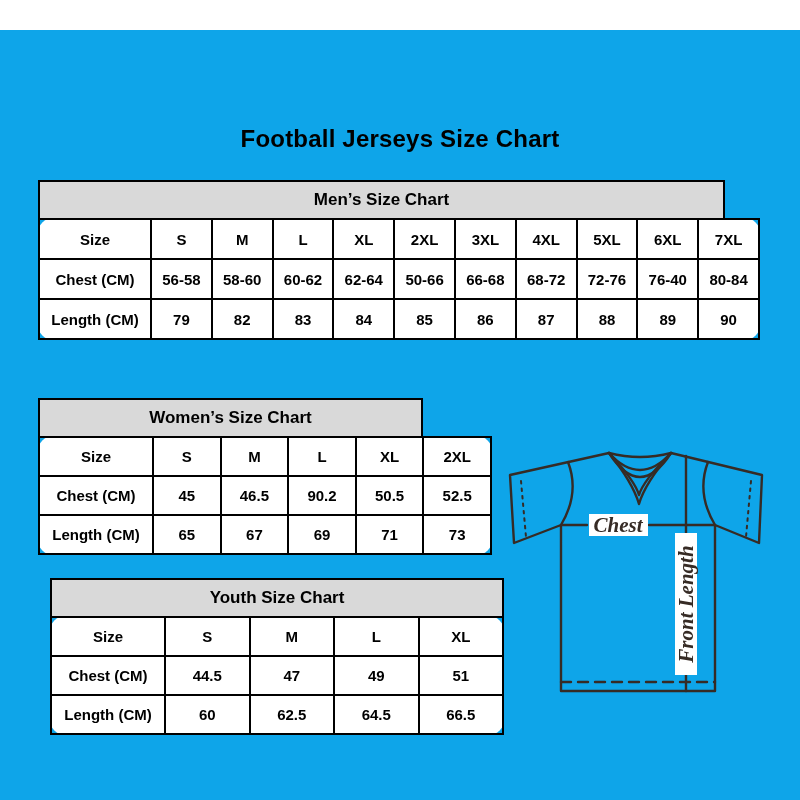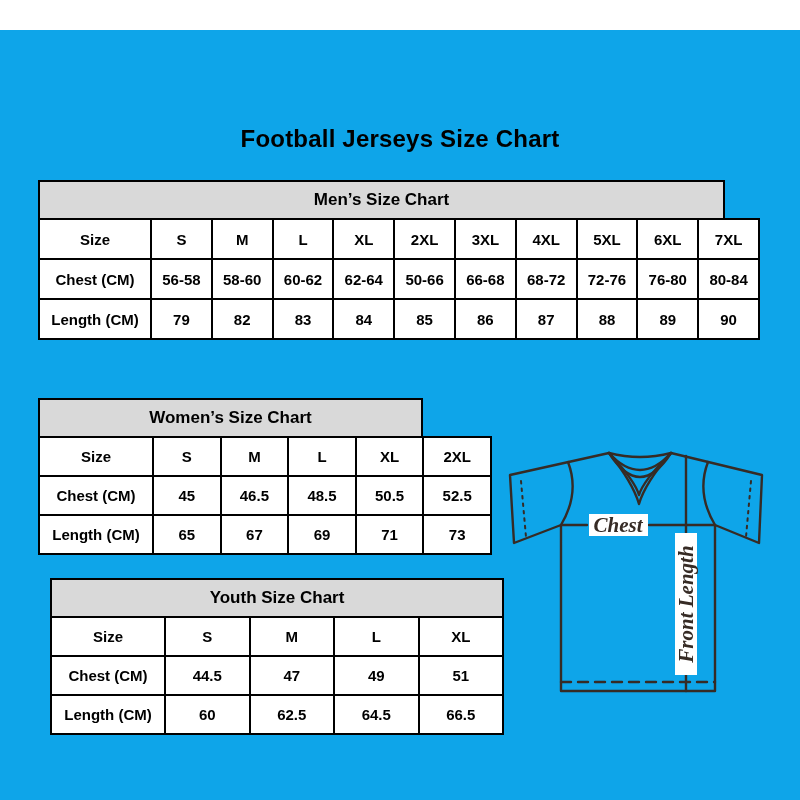--- a/index.html
+++ b/index.html
@@ -21,20 +21,21 @@
   .chart-header{
     box-sizing:border-box;height:40px;
     border:2px solid var(--border-color);
     background:var(--header-bg);
     display:flex;align-items:center;justify-content:center;
     font-size:17px;font-weight:bold;
   }
   .size-table{
     border-collapse:collapse;table-layout:fixed;margin-top:-2px;
     background:#ffffff;
+    border-radius:15px;
   }
   .size-table td{
     border:2px solid var(--border-color);
     text-align:center;vertical-align:middle;
     font-weight:bold;font-size:15px;padding:0 2px;
     overflow:hidden;white-space:nowrap;
   }
 
   #mens{left:38px;top:150px;width:687px;}
   #mens .size-table{width:722px;}
@@ -89,21 +90,21 @@
           <tr>
             <td>Chest (CM)</td>
             <td>56-58</td>
             <td>58-60</td>
             <td>60-62</td>
             <td>62-64</td>
             <td>50-66</td>
             <td>66-68</td>
             <td>68-72</td>
             <td>72-76</td>
-            <td>76-80</td>
+            <td>76-40</td>
             <td>80-84</td>
           </tr>
           <tr>
             <td>Length (CM)</td>
             <td>79</td>
             <td>82</td>
             <td>83</td>
             <td>84</td>
             <td>85</td>
             <td>86</td>
@@ -125,21 +126,21 @@
             <td>S</td>
             <td>M</td>
             <td>L</td>
             <td>XL</td>
             <td>2XL</td>
           </tr>
           <tr>
             <td>Chest (CM)</td>
             <td>45</td>
             <td>46.5</td>
-            <td>48.5</td>
+            <td>90.2</td>
             <td>50.5</td>
             <td>52.5</td>
           </tr>
           <tr>
             <td>Length (CM)</td>
             <td>65</td>
             <td>67</td>
             <td>69</td>
             <td>71</td>
             <td>73</td>

